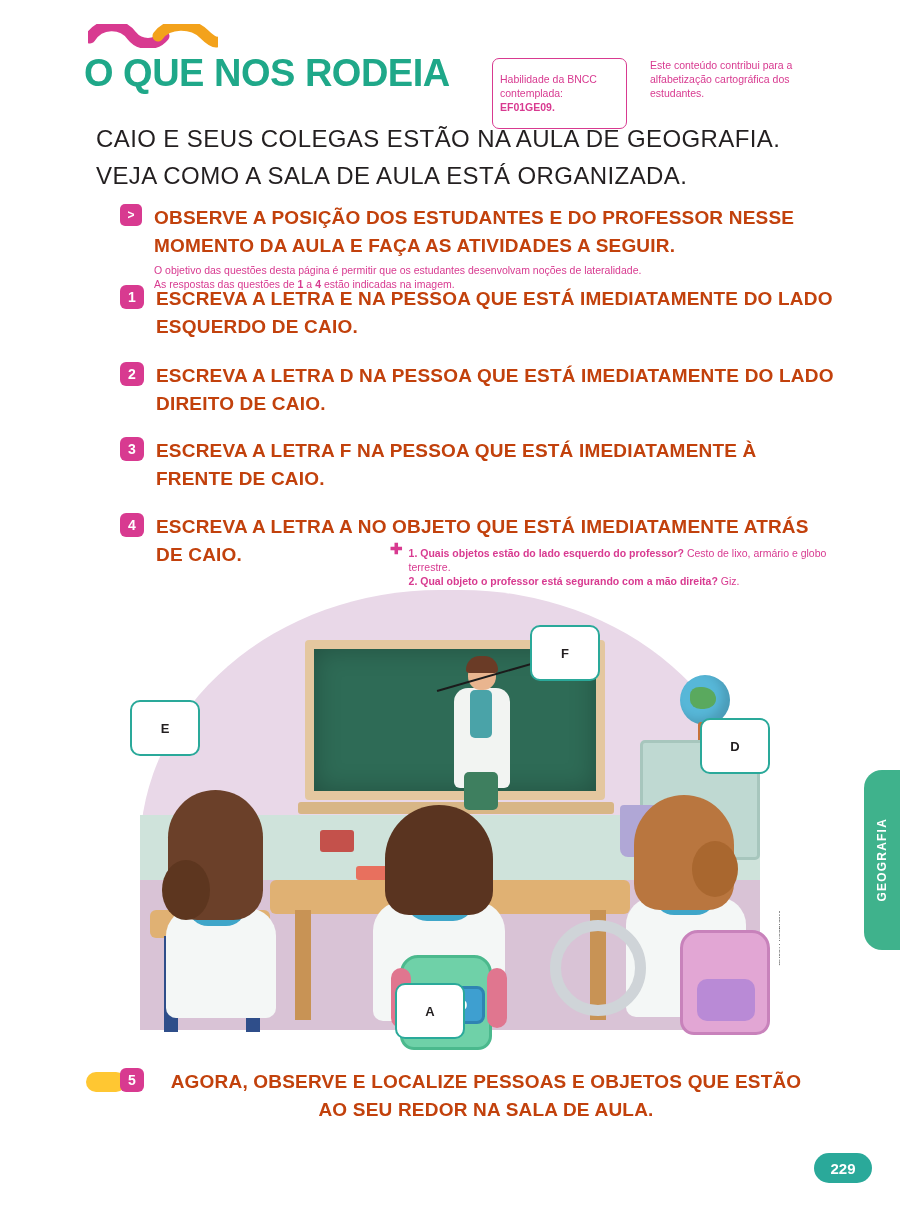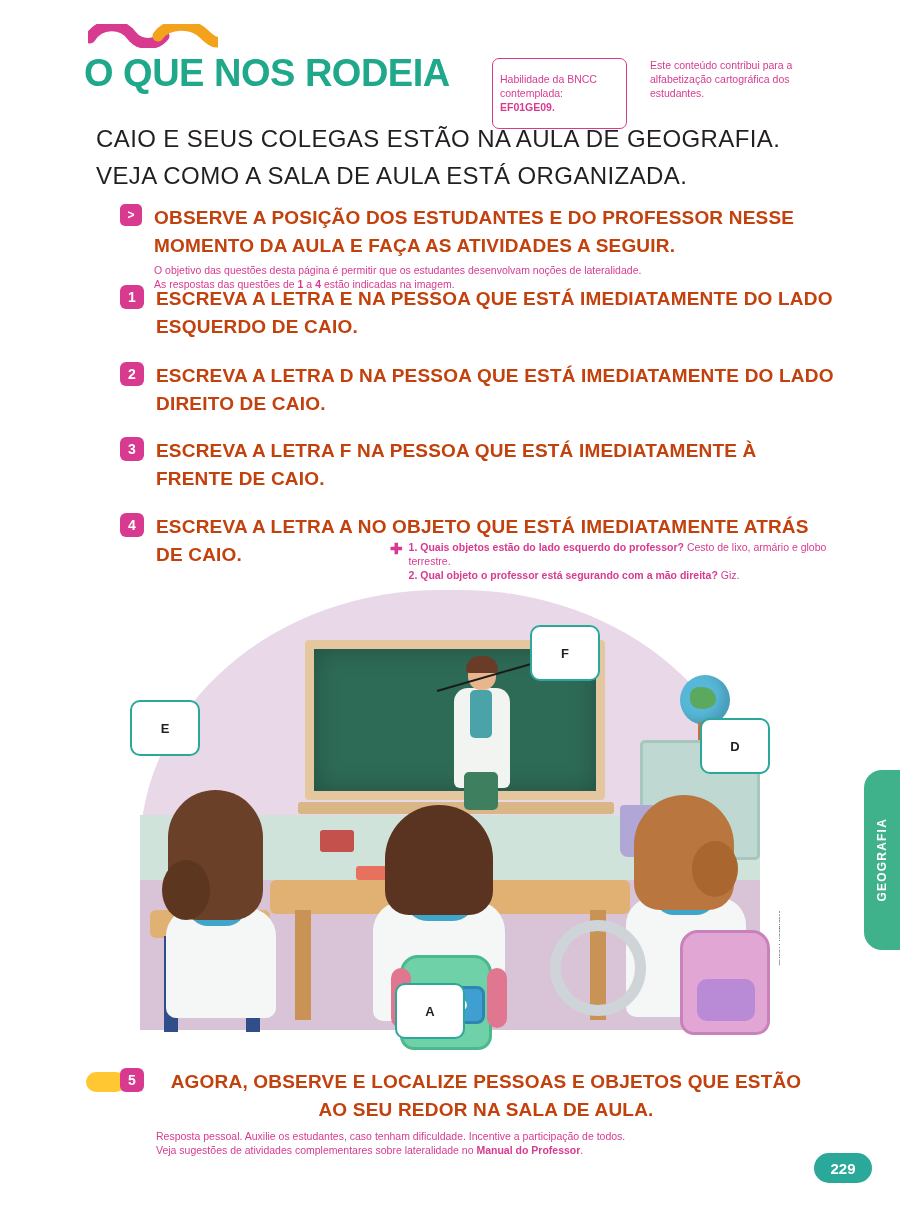--- a/index.html
+++ b/index.html
@@ -67,21 +67,21 @@
     width:24px; height:24px; border-radius:6px; background:#d83a90;
     color:#fff; font-size:14px; font-weight:bold;
     display:flex; align-items:center; justify-content:center;
   }
   .q-text {
     font-size:19px; font-weight:bold; color:#c2410c; line-height:1.45;
     letter-spacing:0.2px;
   }
   .q-text .hl { font-weight:bold; }
   .note {
-    color:#d83a90; font-size:10.5px; line-height:1.35;
+    color:#d83a90; font-size:10.5px; line-height:1.35;margin-top:6px;
   }
   .note b { font-weight:bold; }
   
   .illo {
     position:absolute; left:120px; top:580px; width:660px; height:475px;
     overflow:hidden;
   }
   .illo-bg {
     position:absolute; left:20px; top:10px; width:620px; height:440px;
     background:#e9d8e8;
@@ -370,20 +370,16 @@
   <div class="callout" style="left:130px; top:700px;">E</div>
   <div class="callout" style="left:700px; top:718px;">D</div>
   <div class="callout" style="left:395px; top:983px;">A</div>
 
   <div class="yellow-pill"></div>
   <div class="item" style="left:120px; top:1068px; width:720px;">
     <div style="display:flex; gap:12px; align-items:flex-start;">
       <div class="num">5</div>
       <div class="q-text" style="width:660px;text-align:center;">AGORA, OBSERVE E LOCALIZE PESSOAS E OBJETOS QUE ESTÃO AO SEU REDOR NA SALA DE AULA.</div>
     </div>
-    <div class="note" style="margin-left:36px; margin-top:6px;">
-      <div>Resposta pessoal. Auxilie os estudantes, caso tenham dificuldade. Incentive a participação de todos.</div>
-      <div><span>Veja sugestões de atividades complementares sobre lateralidade no </span><b>Manual do Professor</b><span>.</span></div>
-    </div>
   </div>
 
   <div class="page-num">229</div>
 </div>
 
 </body></html>

